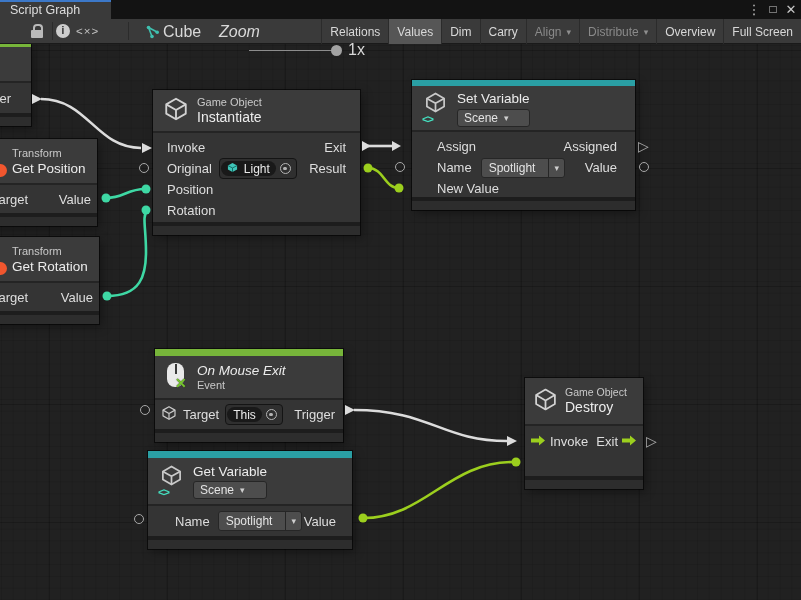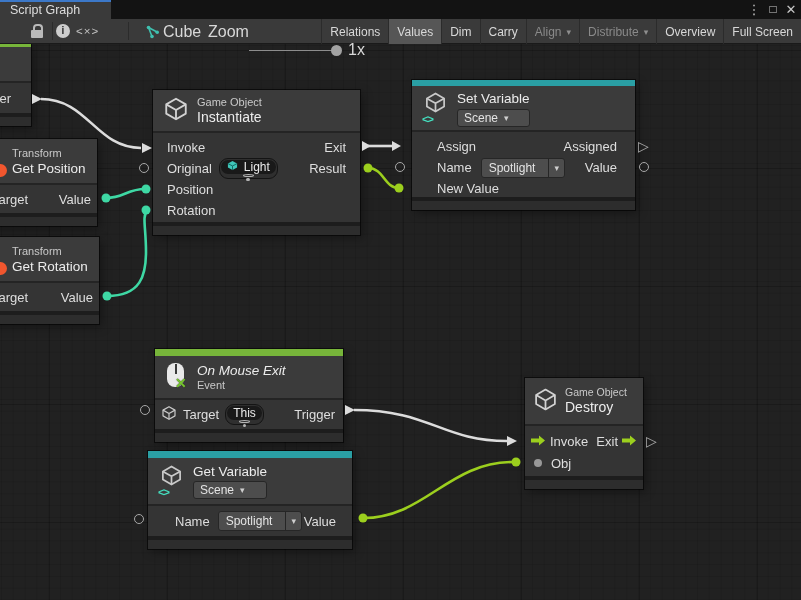--- a/index.html
+++ b/index.html
@@ -19,21 +19,21 @@
   .toolbar{position:absolute;left:0;top:19px;width:801px;height:25px;background:#3a3a3a;border-bottom:1px solid #1a1a1a;box-sizing:border-box;z-index:100;}
   .tsep{position:absolute;top:3px;width:1px;height:18px;background:#2b2b2b;}
   .lock-body{position:absolute;left:31px;top:11px;width:12px;height:8px;background:#b9b9b9;border-radius:1px;}
   .lock-shackle{position:absolute;left:33px;top:5px;width:6px;height:6px;border:2px solid #b9b9b9;border-bottom:none;border-radius:4px 4px 0 0;}
   .info-ic{position:absolute;left:56px;top:5px;width:14px;height:14px;border-radius:50%;background:#cdcdcd;color:#262626;
            font-weight:bold;font-size:10px;text-align:center;line-height:14px;}
   .code-ic{position:absolute;left:76px;top:5px;color:#c4c4c4;font-size:11.5px;letter-spacing:1px;line-height:15px;}
   .graph-ic{position:absolute;left:146px;top:6px;}
   .tlabel{position:absolute;top:6px;color:#d8d8d8;font-size:16px;line-height:14px;}
   #lbl-cube{left:163px;}
-  #lbl-zoom{left:208px;}
+  #lbl-zoom{left:219px;font-style:italic;}
   .z-track{position:absolute;left:249px;top:31px;width:89px;height:1px;background:#8d8d8d;}
   .z-handle{position:absolute;left:331px;top:26px;width:11px;height:11px;border-radius:50%;background:#a2a2a2;}
   #lbl-1x{left:348px;margin-top:18px;}
   .btnrow{position:absolute;right:0;top:19px;height:25px;display:flex;z-index:101;}
   .btnrow .b{height:25px;display:flex;align-items:center;padding:0 8px;color:#d8d8d8;font-size:12px;border-left:1px solid #2b2b2b;white-space:nowrap;}
   .btnrow .b.active{background:#565656;}
   .btnrow .b.disabled{color:#8a8a8a;}
   .btnrow .b .dd-caret{margin-left:5px;font-size:9px;color:#8f8f8f;}
 
   
@@ -61,21 +61,21 @@
 
   
   .dd{display:inline-flex;align-items:center;background:#4d4d4d;border:1px solid #262626;border-radius:3px;
       color:#e4e4e4;font-size:12px;height:16px;padding:0 6px;gap:6px;}
   .dd .arr{font-size:9px;color:#cfcfcf;}
   .dd.split{padding:0;height:18px;}
   .dd.split .txt{padding:0 7px;}
   .dd.split .arrcell{border-left:1px solid #262626;padding:0 5px;display:flex;align-items:center;height:100%;}
 
   
-  .objf{display:inline-flex;align-items:center;background:#2f2f2f;border:1px solid #141414;border-radius:9px;height:17px;padding:1px;flex-direction:column;}
+  .objf{display:inline-flex;align-items:center;background:#2f2f2f;border:1px solid #141414;border-radius:4px;height:17px;padding:1px;}
   .chip{display:inline-flex;align-items:center;gap:4px;background:#191919;border-radius:8px;height:15px;padding:0 6px;color:#eaeaea;font-size:12px;}
   .target-ic{position:relative;width:11px;height:11px;border:1.2px solid #b5b5b5;border-radius:50%;margin:0 4px;box-sizing:border-box;}
   .target-ic::after{content:"";position:absolute;left:2.6px;top:2.6px;width:3.2px;height:3.2px;border-radius:50%;background:#b5b5b5;}
 
   
   .ph-circle{position:absolute;width:8px;height:8px;border:1.5px solid #a8a8a8;border-radius:50%;z-index:20;}
   .ph-tri{position:absolute;color:#a8a8a8;font-size:14px;line-height:12px;z-index:20;}
 
   
   .orange-dot{position:absolute;left:52px;top:25px;width:13px;height:13px;border-radius:50%;background:#f1562e;}
@@ -322,24 +322,20 @@
               <polygon points="0,3.5 8,3.5 8,0.5 14,5.5 8,10.5 8,7.5 0,7.5" fill="#9ccf1e"></polygon>
             </svg>
         </span>
         <span>Invoke</span>
         <span class="rgt">Exit</span>
         <span>
           <svg width="15" height="11" viewBox="0 0 15 11">
               <polygon points="0,3.5 8,3.5 8,0.5 14,5.5 8,10.5 8,7.5 0,7.5" fill="#9ccf1e"></polygon>
             </svg>
         </span>
-      </div>
-      <div class="row" style="padding:0 9px;gap:9px;height:22px;">
-        <span class="gray-dot"></span>
-        <span>Obj</span>
       </div>
     </div>
     <div class="gap"></div>
     <div class="ftr"></div>
   </div>
 
   <span class="ph-circle" style="left:139px;top:163px;"></span>
   <span class="ph-circle" style="left:395px;top:162px;"></span>
   <span class="ph-tri" style="left:638px;top:140px;">▷</span>
   <span class="ph-circle" style="left:639px;top:162px;"></span>

